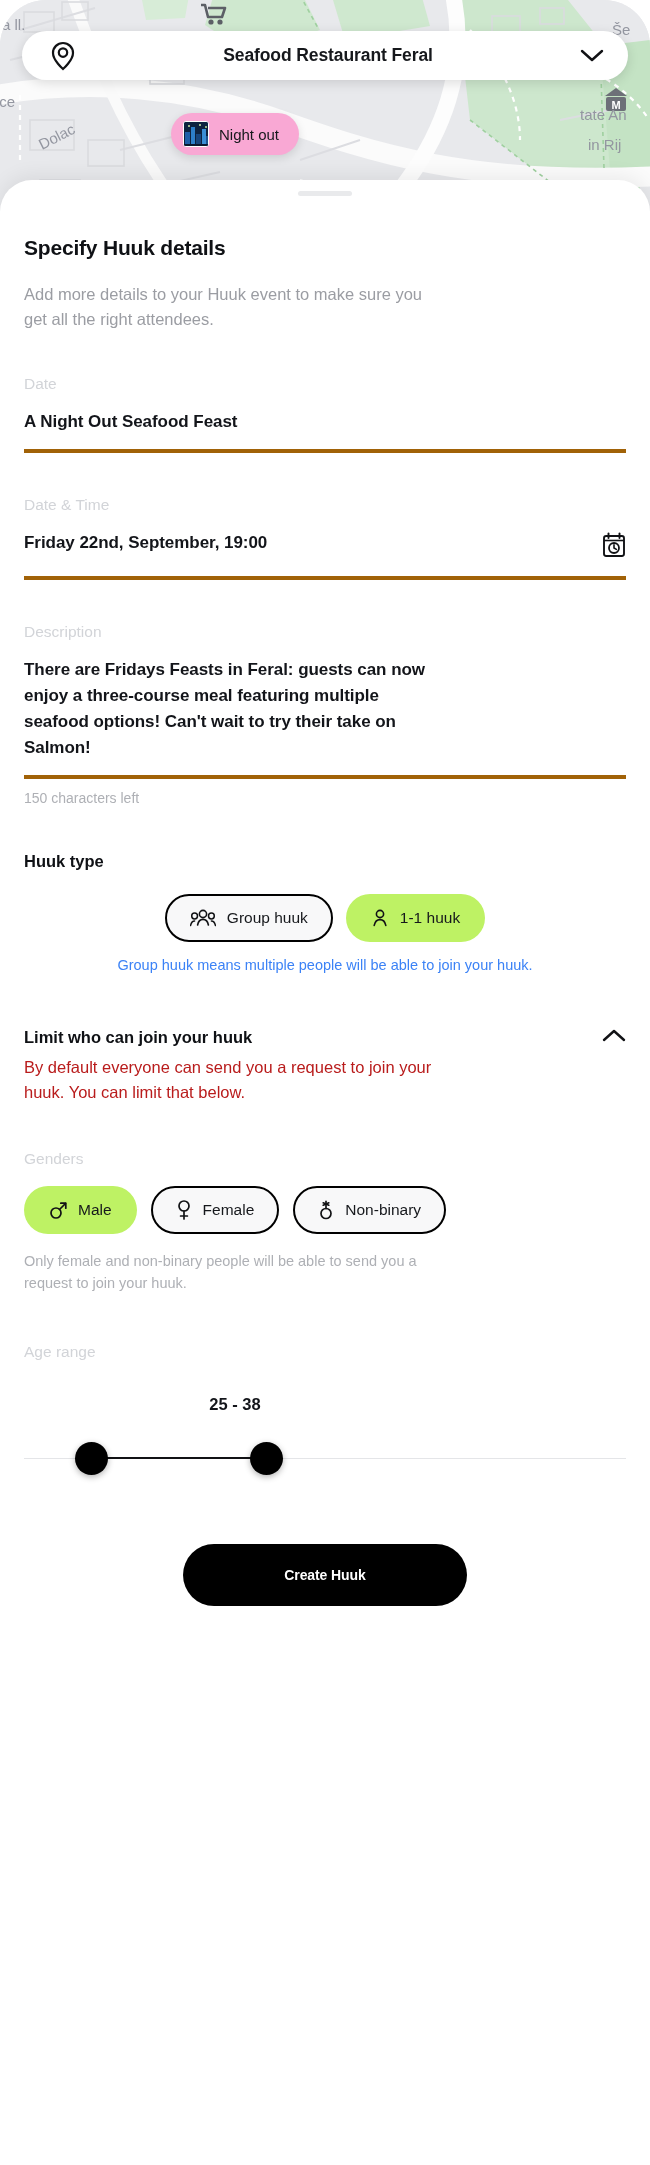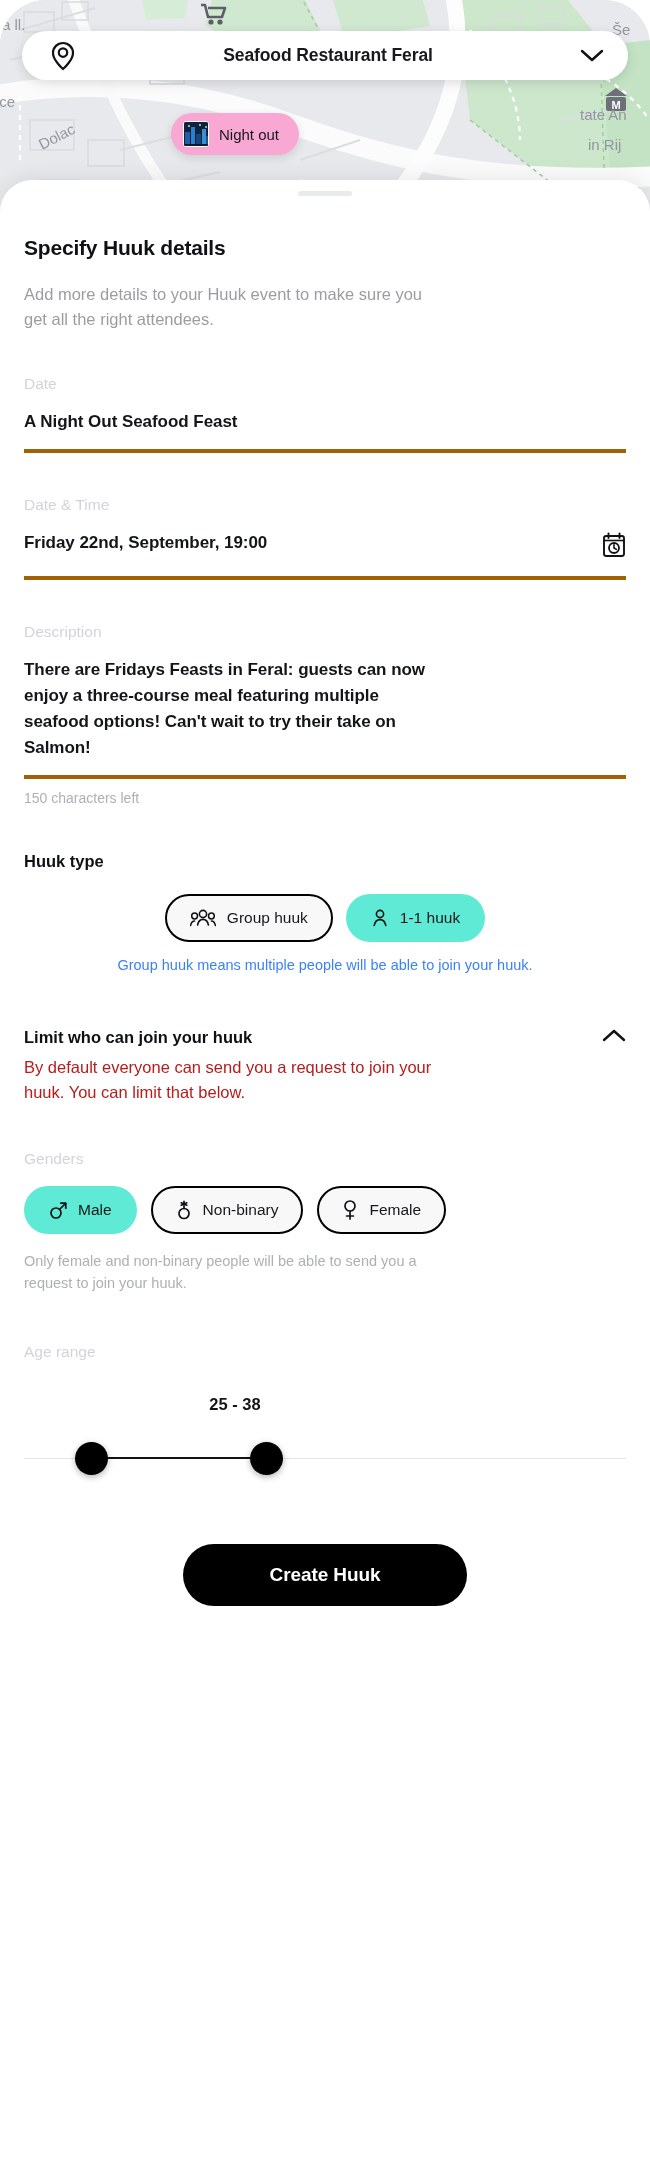--- a/index.html
+++ b/index.html
@@ -161,21 +161,21 @@
     justify-content: center;
     gap: 13px;
   }
   .pill {
     display: inline-flex;
     align-items: center;
     gap: 11px;
     height: 48px;
     padding: 0 23px;
     border-radius: 26px;
-    background: #5eead4;
+    background: #bef264;
     border: 2px solid transparent;
     font-size: 15.5px;
     font-weight: 500;
     color: #16181c;
     white-space: nowrap;
   }
   .pill.selected {
     background: #f8f8f9;
     border: 2.5px solid #000000;
   }
@@ -262,21 +262,21 @@
     box-shadow: 0 2px 6px rgba(0,0,0,0.3);
   }
 
   
   .cta-wrap { margin-top: 62px; display: flex; justify-content: center; }
   .cta {
     width: 284px; height: 62px;
     border-radius: 32px;
     background: #000000;
     color: #ffffff;
-    font-size: 19px;
+    font-size: 14px;
     font-weight: 600;
     display: flex;
     align-items: center;
     justify-content: center;
     border: none;
     letter-spacing: -0.1px;
     cursor: pointer;
     font-family: "Liberation Sans", sans-serif;
   }
 </style>
@@ -500,38 +500,38 @@
               <circle cx="7" cy="13" r="5" fill="none" stroke="#111215" stroke-width="1.7"></circle>
               <path d="M11 9 L16.5 3.5" stroke="#111215" stroke-width="1.7" stroke-linecap="round"></path>
               <path d="M11.8 3.2 L16.8 3.2 L16.8 8.2" fill="none" stroke="#111215" stroke-width="1.7" stroke-linecap="round" stroke-linejoin="round"></path>
             </svg>
           </span>
           <span>Male</span>
         </div>
         <div class="pill selected">
           <span class="picon">
             <svg width="16" height="22" viewBox="0 0 16 22">
+              <circle cx="8" cy="7" r="5" fill="none" stroke="#111215" stroke-width="1.7"></circle>
+              <path d="M8 12 L8 20" stroke="#111215" stroke-width="1.7" stroke-linecap="round"></path>
+              <path d="M4.6 17 L11.4 17" stroke="#111215" stroke-width="1.7" stroke-linecap="round"></path>
+            </svg>
+          </span>
+          <span>Female</span>
+        </div>
+        <div class="pill selected">
+          <span class="picon">
+            <svg width="16" height="22" viewBox="0 0 16 22">
               <circle cx="8" cy="14.5" r="5" fill="none" stroke="#111215" stroke-width="1.7"></circle>
               <path d="M8 9.5 L8 2.4" stroke="#111215" stroke-width="1.7" stroke-linecap="round"></path>
               <path d="M5.2 3.8 L10.8 6.2" stroke="#111215" stroke-width="1.7" stroke-linecap="round"></path>
               <path d="M10.8 3.8 L5.2 6.2" stroke="#111215" stroke-width="1.7" stroke-linecap="round"></path>
             </svg>
           </span>
           <span>Non-binary</span>
         </div>
-        <div class="pill selected">
-          <span class="picon">
-            <svg width="16" height="22" viewBox="0 0 16 22">
-              <circle cx="8" cy="7" r="5" fill="none" stroke="#111215" stroke-width="1.7"></circle>
-              <path d="M8 12 L8 20" stroke="#111215" stroke-width="1.7" stroke-linecap="round"></path>
-              <path d="M4.6 17 L11.4 17" stroke="#111215" stroke-width="1.7" stroke-linecap="round"></path>
-            </svg>
-          </span>
-          <span>Female</span>
-        </div>
       </div>
       <div class="gender-note">Only female and non-binary people will be able to send you a request to join your huuk.</div>
     </div>
 
     <div class="age-block">
       <div class="field-label">Age range</div>
       <div class="age-value">25 - 38</div>
       <div class="slider">
         <div class="track"></div>
         <div class="track-active" style="left:67px; width:175px;"></div>

